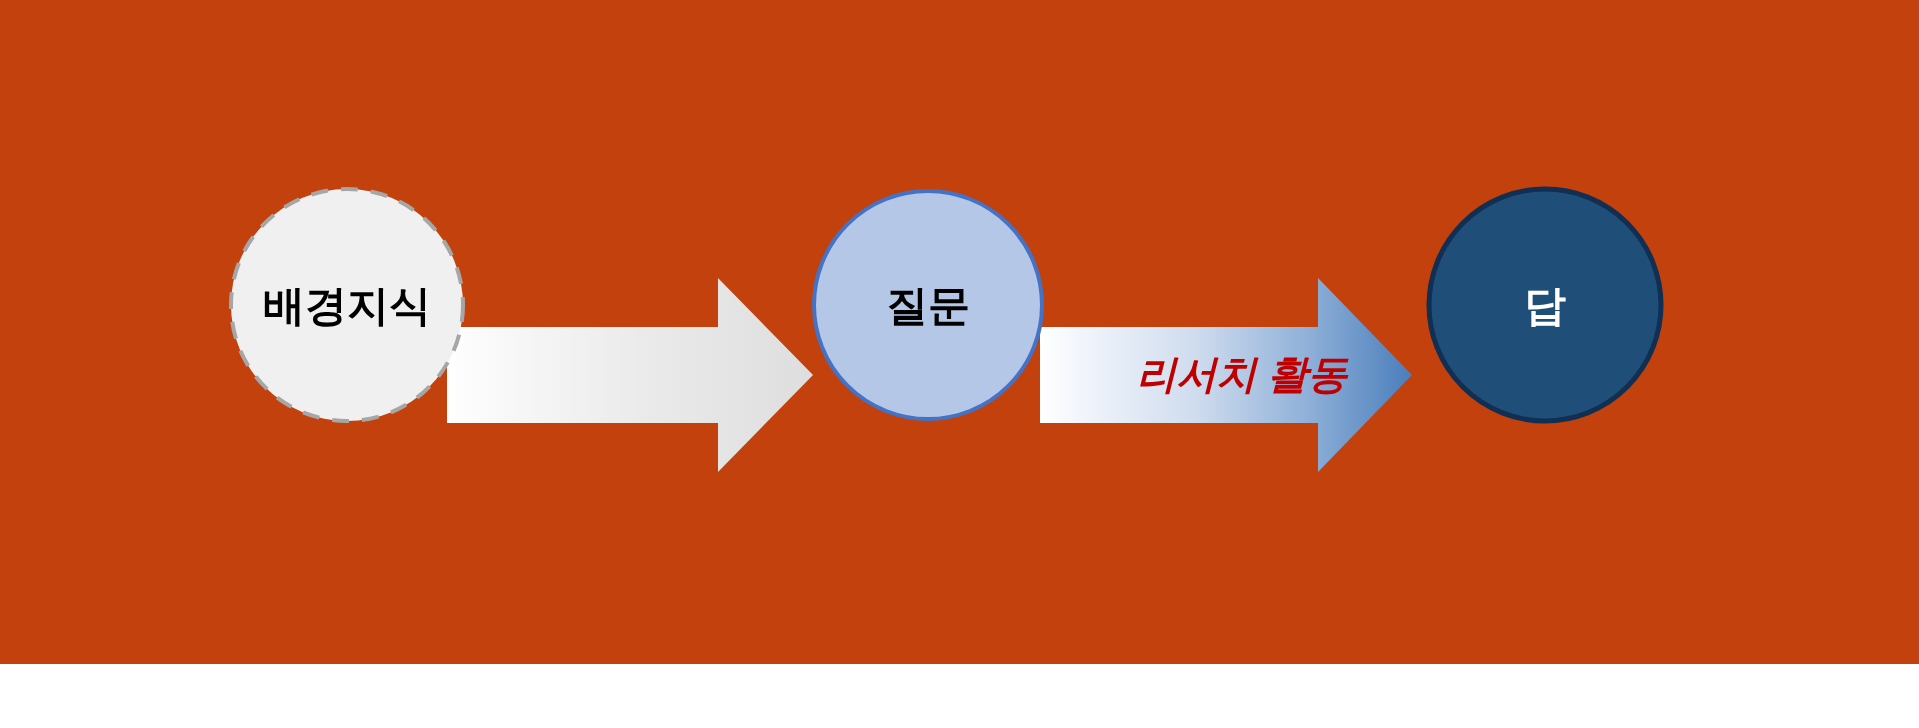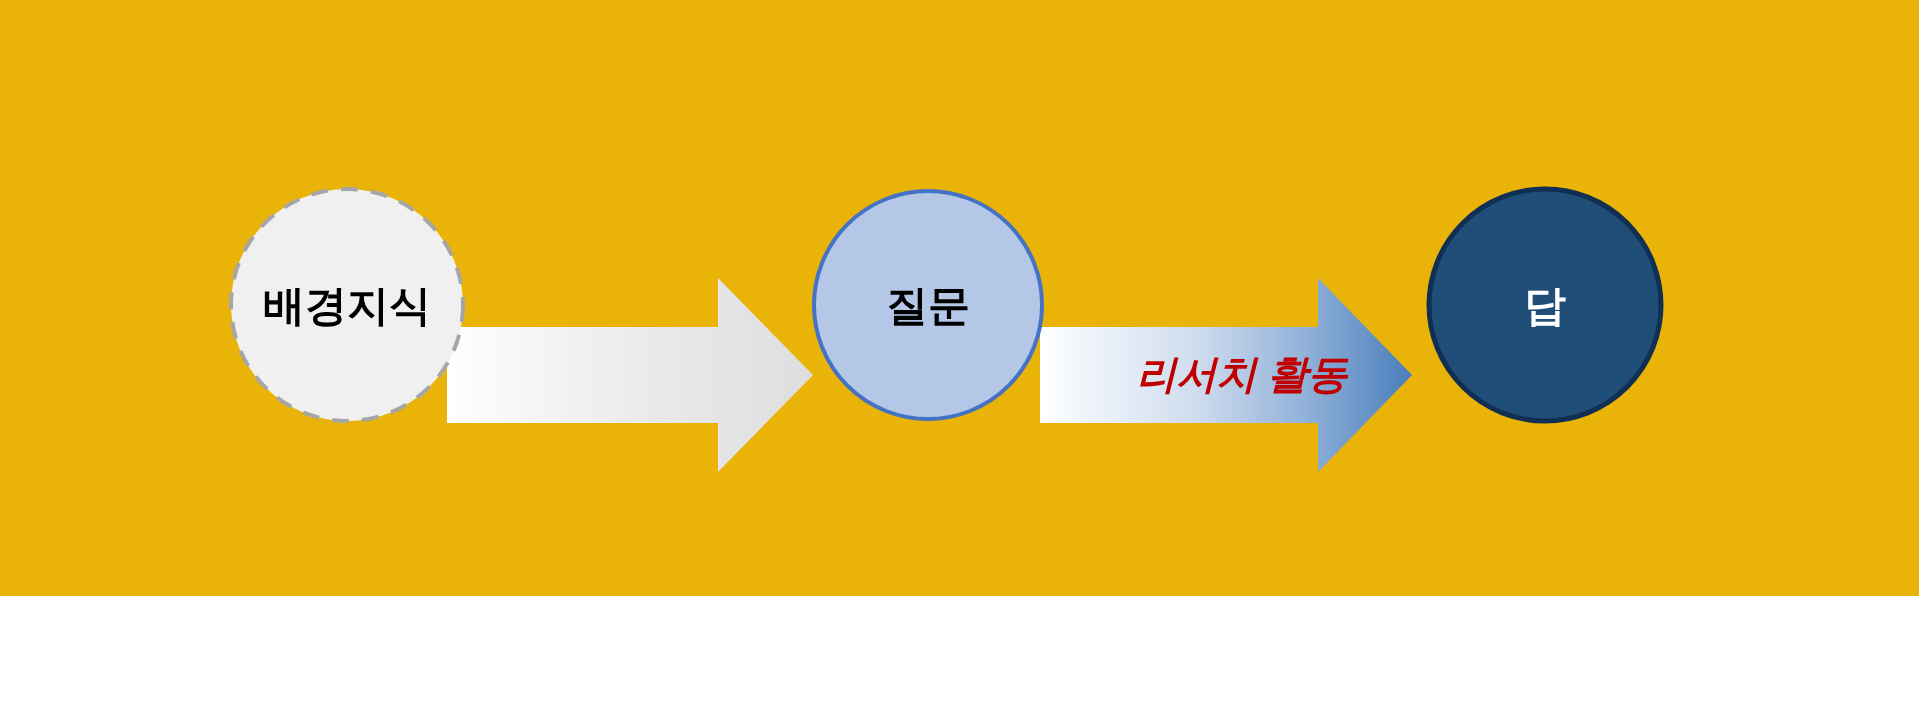--- a/index.html
+++ b/index.html
@@ -34,21 +34,21 @@
   }
   .connector-label {
     font-weight: bold;
     font-style: italic;
     font-family: "Liberation Sans", "DejaVu Sans", sans-serif;
   }
 </style>
 </head>
 <body style="width: 1919px; height: 728px;">
 
-<div id="diagram-root" style="width: 1919px; height: 596px; background: #eab308;">
+<div id="diagram-root" style="width: 1919px; height: 664px; background: #c2410c;">
 
   <svg id="flow-svg" viewBox="0 0 1919 728" xmlns="http://www.w3.org/2000/svg" style="width: 1919px; height: 728px;">
 
     <defs>
       <linearGradient id="grayArrowGradient" x1="0" y1="0" x2="1" y2="0">
         <stop offset="0%" stop-color="#ffffff"></stop>
         <stop offset="18%" stop-color="#f7f7f7"></stop>
         <stop offset="55%" stop-color="#eaeaea"></stop>
         <stop offset="100%" stop-color="#dedede"></stop>
       </linearGradient>

